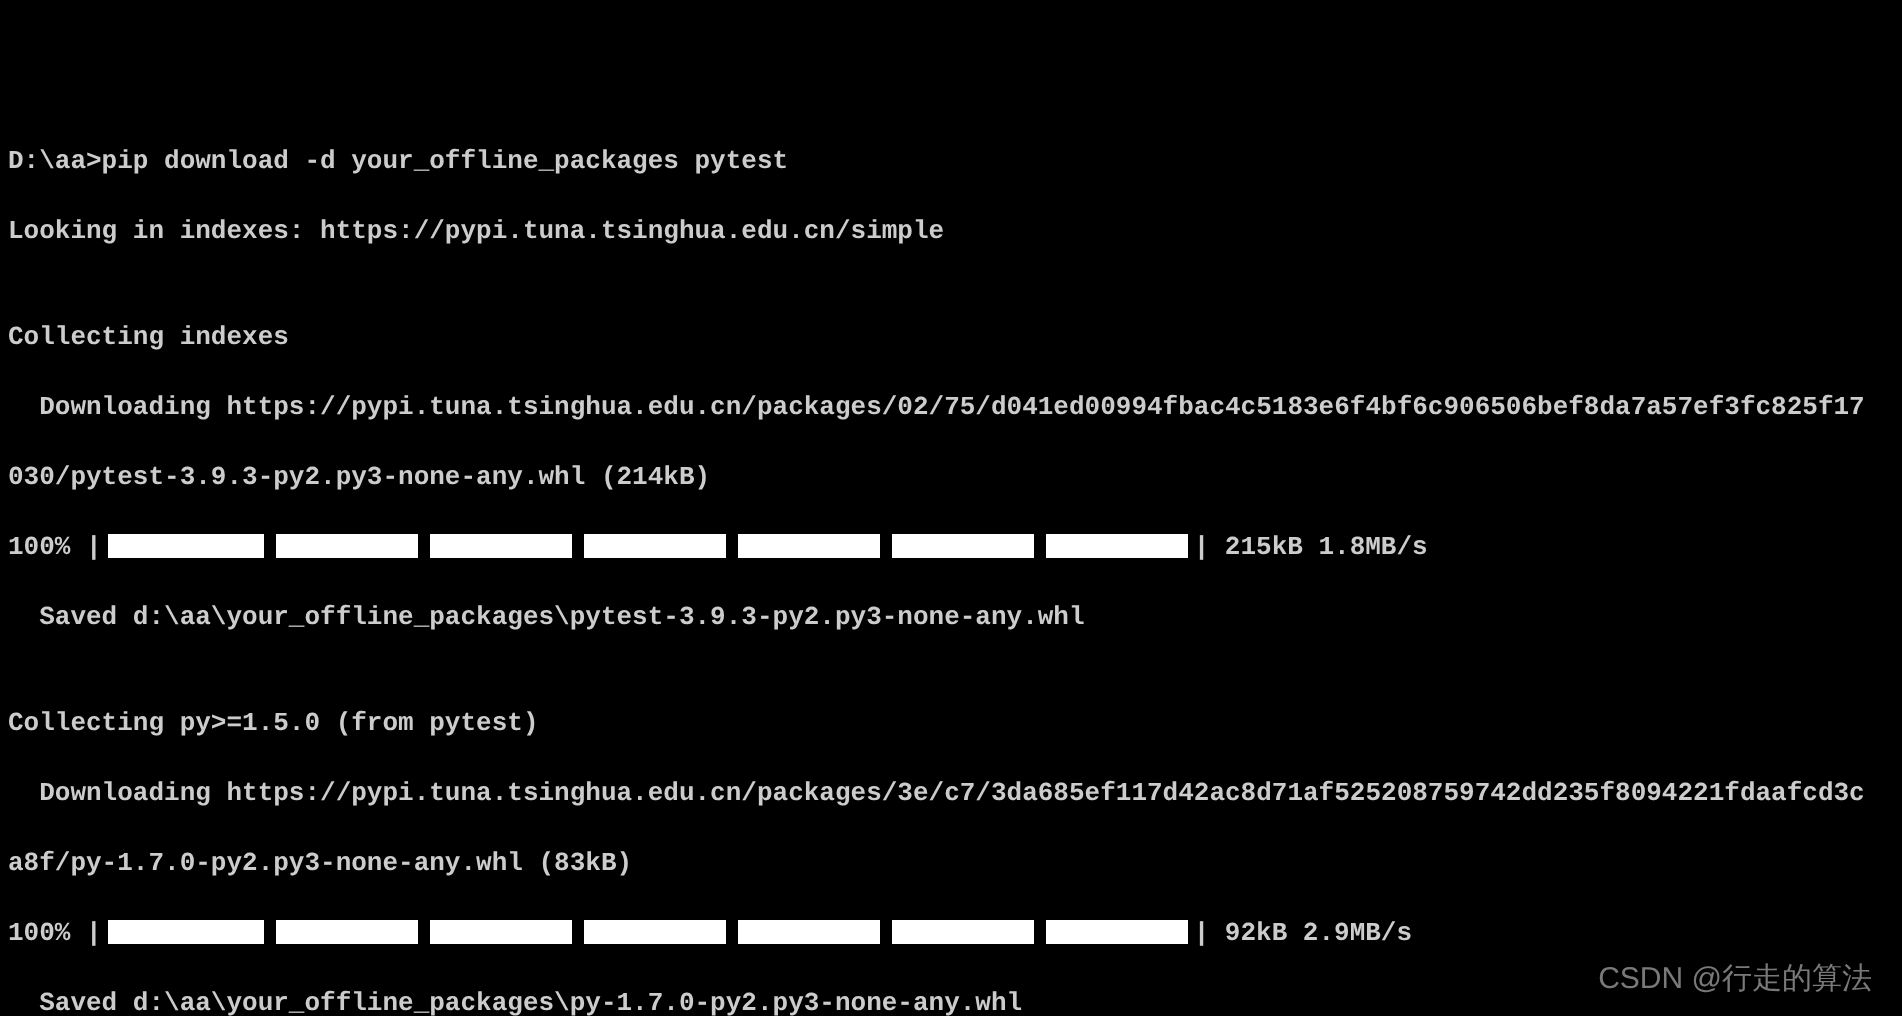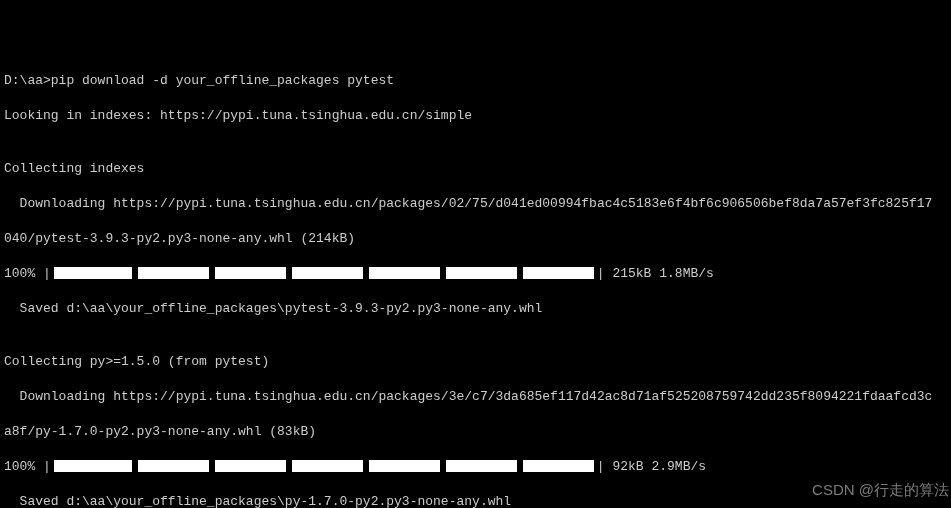--- a/index.html
+++ b/index.html
@@ -9,59 +9,59 @@
     font-family: "Consolas", "Courier New", monospace;
     font-size: 13px;
     line-height: 1.35;
     width: 951px;
     height: 508px;
     overflow: hidden;
     padding: 2px 4px;
     position: relative;
     white-space: pre;
   }
-  .line { display: block; }
+  .line { display: block; font-weight: bold; }
   .progress-segment {
     white-space: nowrap;
   }
   .bar {
     display: inline-block;
     background: #fff;
     height: 12px;
     vertical-align: middle;
     margin: 0 3px 2px 3px;
   }
   .bar.w1 { width: 78px; }
   .bar.w2 { width: 71px; }
   .bar.w3 { width: 71px; }
   .bar.w4 { width: 71px; }
   .bar.w5 { width: 71px; }
   .bar.w6 { width: 71px; }
   .bar.w7 { width: 71px; }
   .watermark {
     position: absolute;
-    right: 2px;
+    right: 15px;
     bottom: 8px;
     color: rgba(220,220,220,0.55);
     font-family: Arial, sans-serif;
     font-size: 15px;
     white-space: nowrap;
   }
 </style>
 </head>
 <body>
 
 
 
 <span class="line">D:\aa&gt;pip download -d your_offline_packages pytest</span>
 <span class="line">Looking in indexes: https://pypi.tuna.tsinghua.edu.cn/simple</span>
 
 <span class="line">Collecting indexes</span>
 <span class="line">  Downloading https://pypi.tuna.tsinghua.edu.cn/packages/02/75/d041ed00994fbac4c5183e6f4bf6c906506bef8da7a57ef3fc825f17</span>
-<span class="line">040/pytest-3.9.3-py2.py3-none-any.whl (214kB)</span>
+<span class="line">030/pytest-3.9.3-py2.py3-none-any.whl (214kB)</span>
 <span class="line progress-segment"><span>    100% |</span><span class="bar w1"></span><span class="bar w2"></span><span class="bar w3"></span><span class="bar w4"></span><span class="bar w5"></span><span class="bar w6"></span><span class="bar w7"></span><span>| 215kB 1.8MB/s</span></span>
 <span class="line">  Saved d:\aa\your_offline_packages\pytest-3.9.3-py2.py3-none-any.whl</span>
 
 <span class="line">Collecting py&gt;=1.5.0 (from pytest)</span>
 <span class="line">  Downloading https://pypi.tuna.tsinghua.edu.cn/packages/3e/c7/3da685ef117d42ac8d71af525208759742dd235f8094221fdaafcd3c</span>
 <span class="line">a8f/py-1.7.0-py2.py3-none-any.whl (83kB)</span>
 <span class="line progress-segment"><span>    100% |</span><span class="bar w1"></span><span class="bar w2"></span><span class="bar w3"></span><span class="bar w4"></span><span class="bar w5"></span><span class="bar w6"></span><span class="bar w7"></span><span>| 92kB 2.9MB/s</span></span>
 <span class="line">  Saved d:\aa\your_offline_packages\py-1.7.0-py2.py3-none-any.whl</span>
 
 

